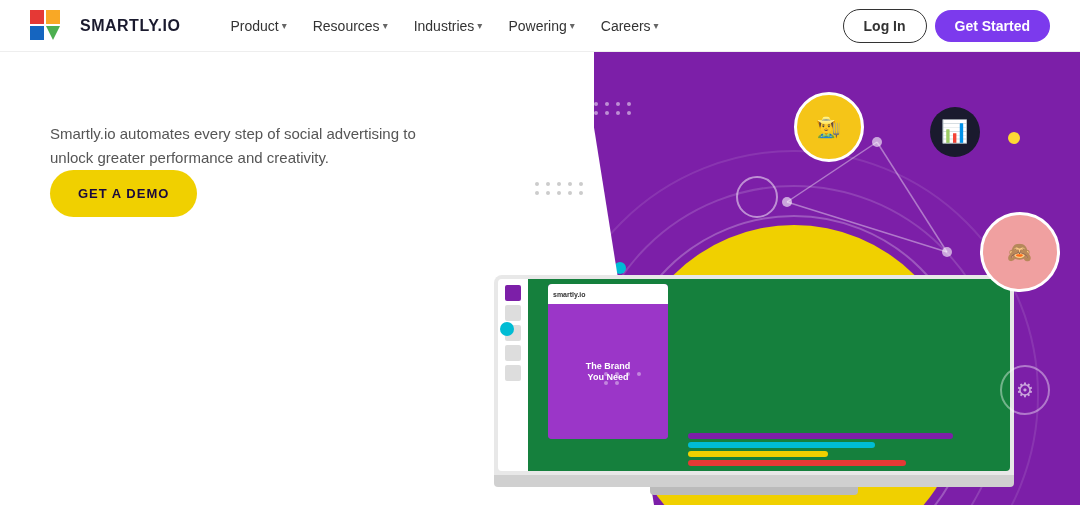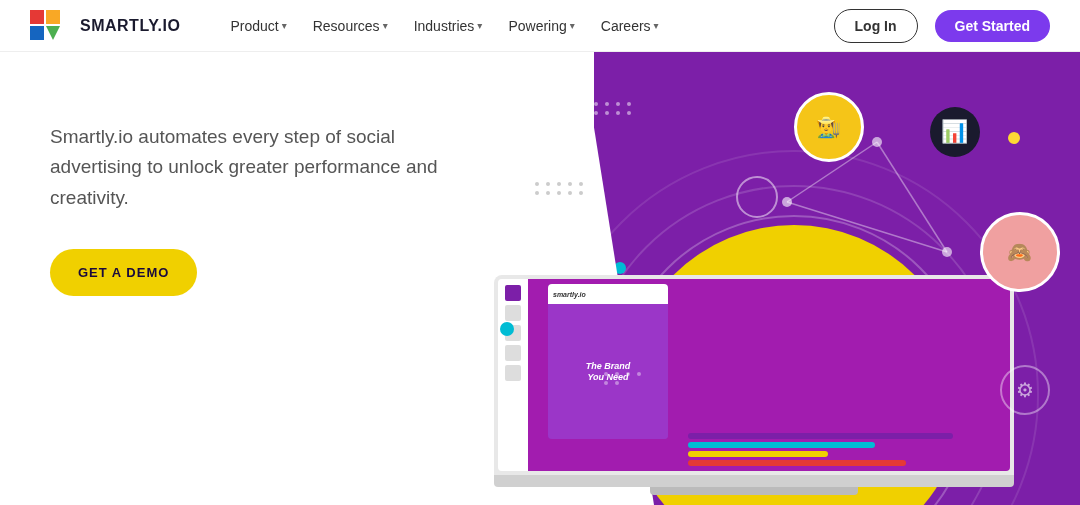--- a/index.html
+++ b/index.html
@@ -48,21 +48,21 @@
       cursor: pointer;
       font-weight: 500;
     }
     .chevron {
       font-size: 10px;
       color: #666;
     }
     .nav-actions {
       display: flex;
       align-items: center;
-      gap: 17px;
+      gap: 8px;
     }
     .btn-login {
       padding: 8px 20px;
       border: 1.5px solid #333;
       border-radius: 20px;
       background: transparent;
       font-size: 14px;
       font-weight: 600;
       cursor: pointer;
       color: #333;
@@ -114,25 +114,24 @@
 
     .hero-title {
       font-size: 42px;
       font-weight: 900;
       color: #1a0a3c;
       line-height: 1.15;
       margin-bottom: 24px;
       max-width: 480px;
     }
     .hero-desc {
-      font-size: 19px;
+      font-size: 15px;
       color: #555;
       line-height: 1.6;
       max-width: 400px;
-      margin-bottom: 36px;
     }
     .hero-buttons {
       display: flex;
       gap: 16px;
     }
     .btn-product-overview {
       padding: 16px 28px;
       background: #5b1fa8;
       color: #fff;
       font-size: 13px;
@@ -189,23 +188,22 @@
       gap: 4px;
     }
     .laptop-sidebar-dot {
       width: 16px;
       height: 16px;
       border-radius: 2px;
       background: #ddd;
     }
     .laptop-content {
       flex: 1;
-      background: #a21caf;
+      background: #15803d;
       position: relative;
-      font-style: italic;
     }
     .ad-preview {
       position: absolute;
       left: 20px;
       top: 5px;
       width: 120px;
       height: 155px;
       background: linear-gradient(135deg, #7c1fa8, #9b36c8);
       border-radius: 4px;
       overflow: hidden;

